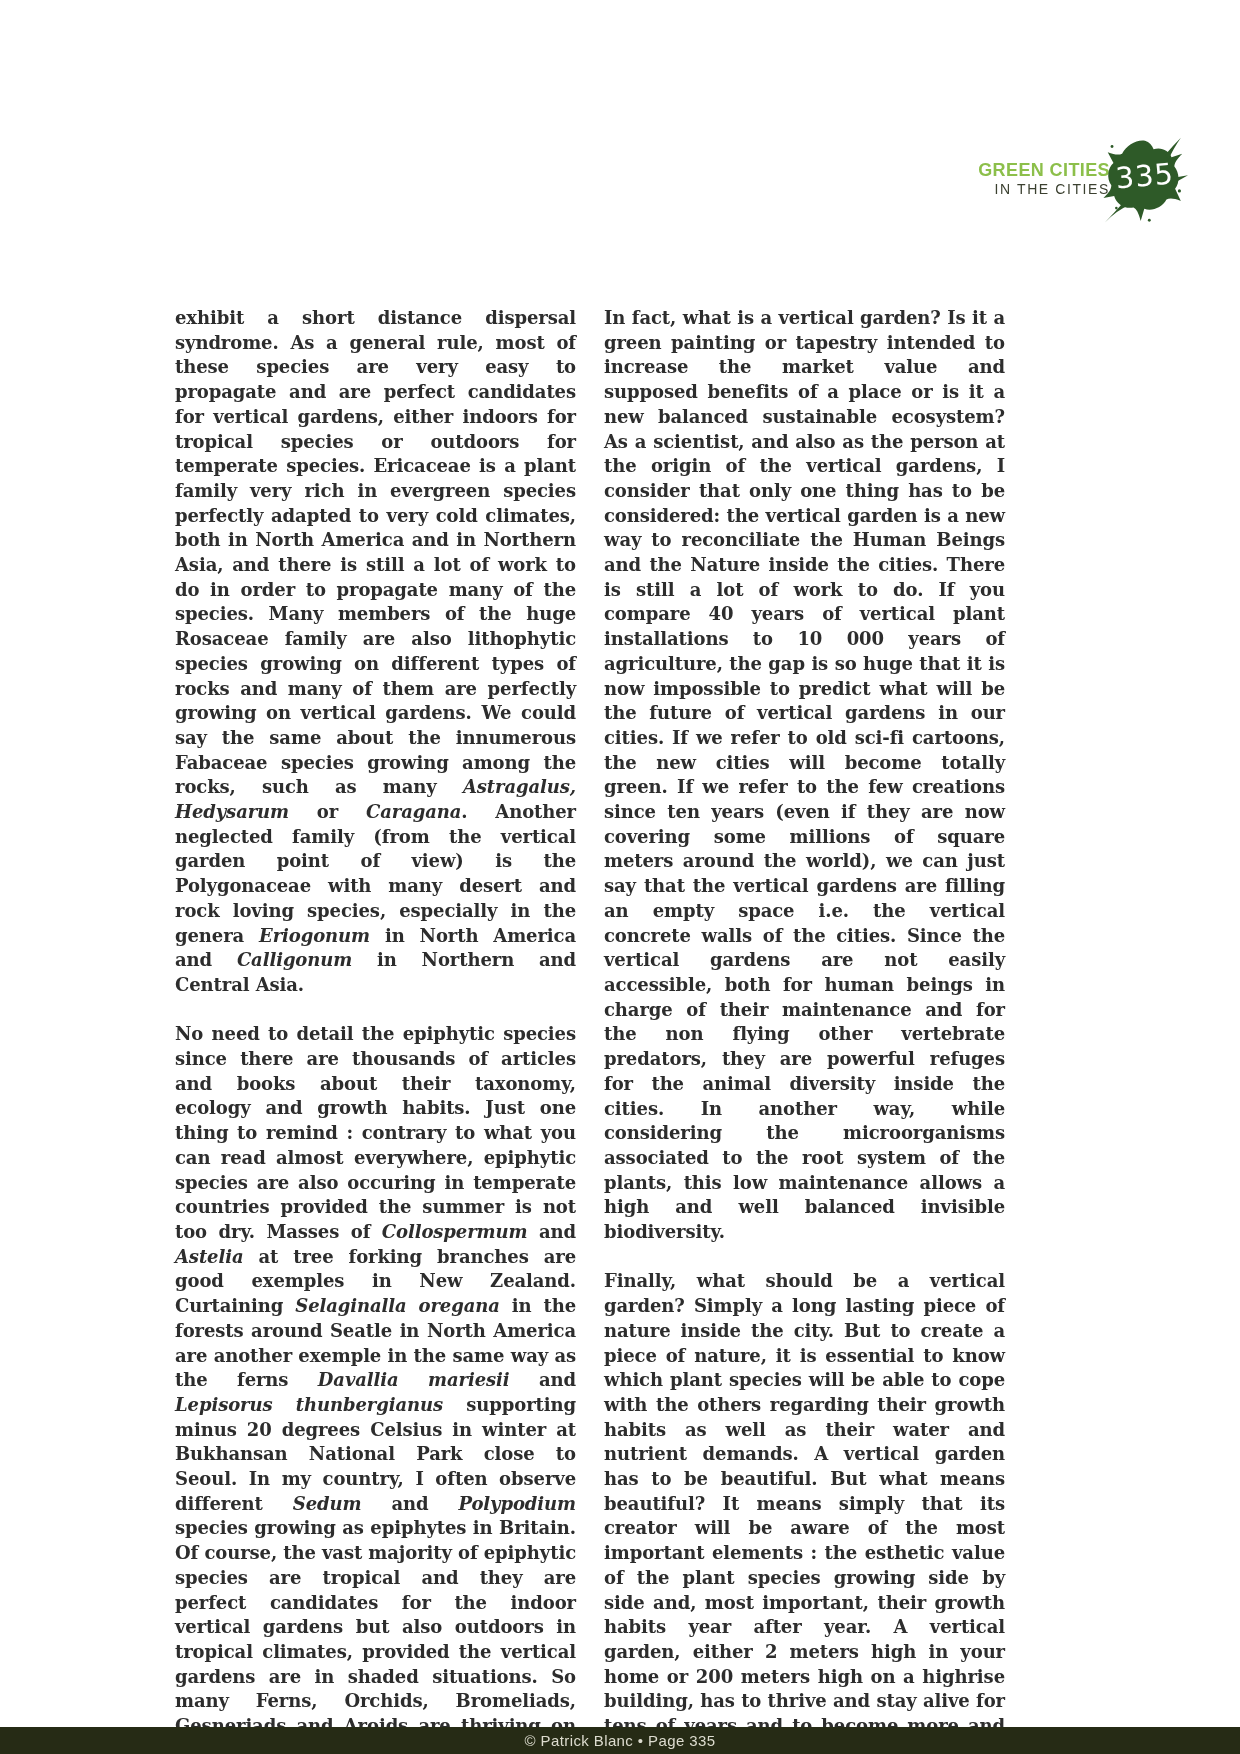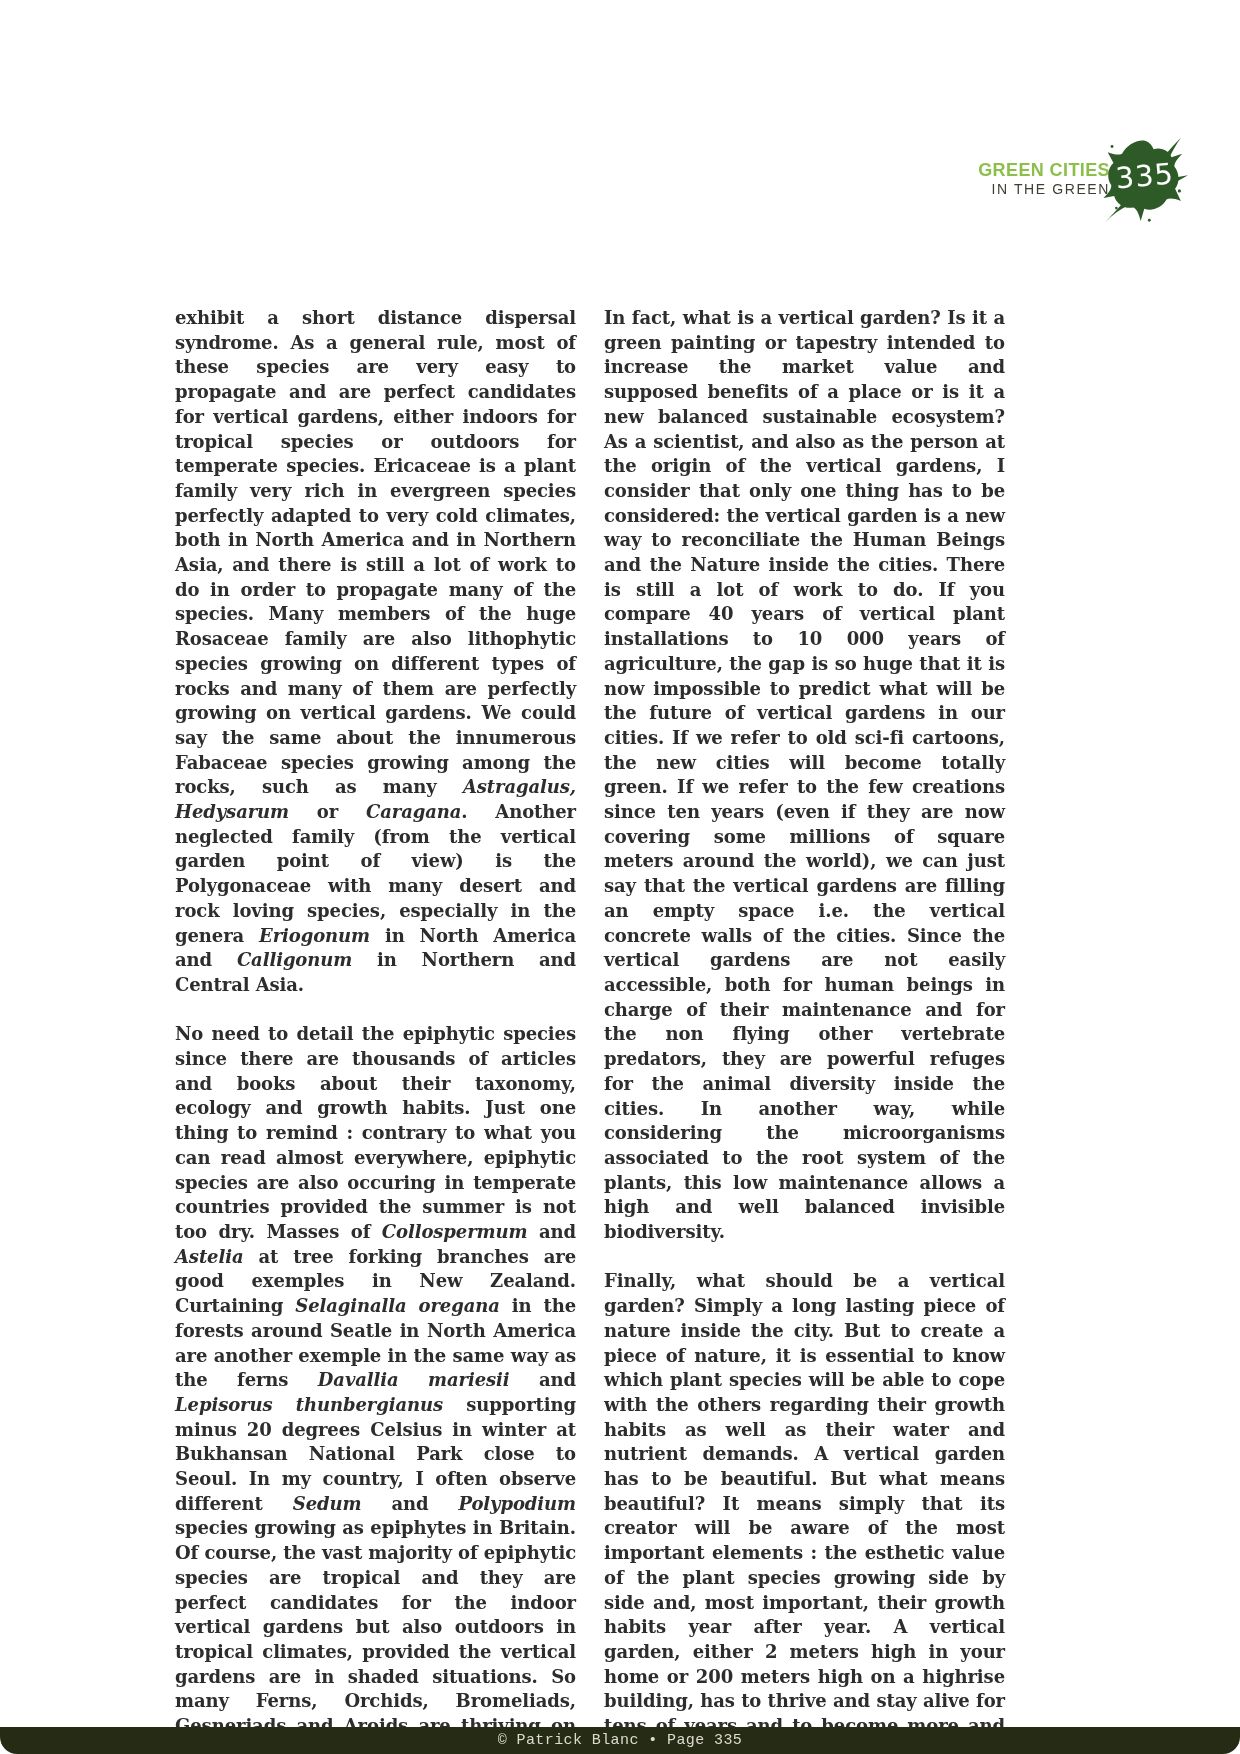--- a/index.html
+++ b/index.html
@@ -12,21 +12,20 @@
   }
   *{margin:0;padding:0;box-sizing:border-box;}
   html,body{background:#ffffff;}
   .page{
     position:relative;
     width:1240px;height:1754px;
     margin:0 auto;
     background:#ffffff;
     overflow:hidden;
     font-family:"DejaVu Serif", serif;
-    border-radius:17px;
   }
   
   .header-titles{
     position:absolute;
     top:161px;
     right:130px;
     text-align:right;
     font-family:"Liberation Sans", sans-serif;
     line-height:1;
   }
@@ -77,34 +76,34 @@
   .body-para em{font-style:italic;}
   
   .footer-bar{
     position:absolute;
     left:0;bottom:0;
     width:100%;height:27px;
     background:var(--footer-bg);
     display:flex;align-items:center;justify-content:center;
   }
   .footer-text{
-    font-family:Liberation Mono, monospace;
+    font-family:Liberation Sans, sans-serif;
     font-size:15px;
     letter-spacing:.4px;
     color:var(--footer-fg);
   }
 </style>
 </head>
 <body>
 
 <div class="page">
 
   <div class="header-titles">
     <div class="header-title">GREEN CITIES</div>
-    <div class="header-subtitle">IN THE GREEN</div>
+    <div class="header-subtitle">IN THE CITIES</div>
   </div>
 
   <div class="page-badge">
     <span>
       <svg viewBox="0 0 120 124" aria-hidden="true">
         <g fill="var(--badge-green)">
           <path d="M60 10 C66 12 70 16 72 22 C82 18 94 24 97 33 L112 28 C104 36 101 41 101 46 C108 55 109 68 102 77 L110 94 C100 90 94 90 90 92 C84 103 70 109 59 105 L54 122 C51 110 48 105 44 103 C32 106 20 98 17 87 L2 90 C10 82 13 77 13 72 C6 62 8 48 16 41 L8 26 C18 30 24 30 28 28 C34 17 48 8 60 10 Z"></path>
           <path d="M88 30 Q100 16 110 6 Q99 22 93 36 Z"></path>
           <path d="M30 96 Q16 112 4 124 Q22 106 38 100 Z"></path>
           <path d="M98 62 L120 58 L99 70 Z"></path>

